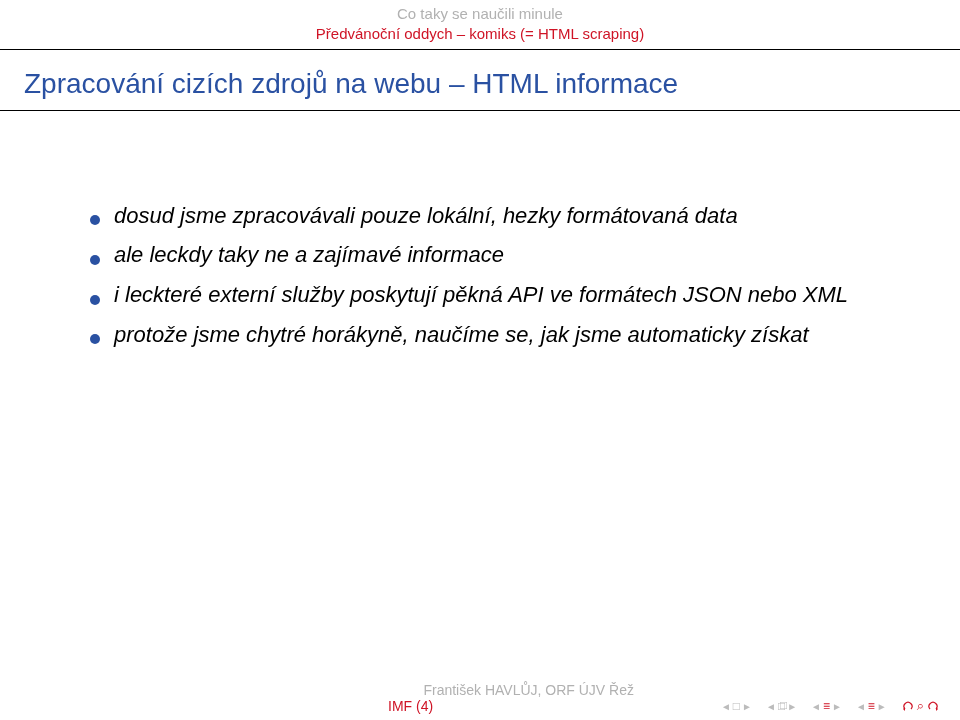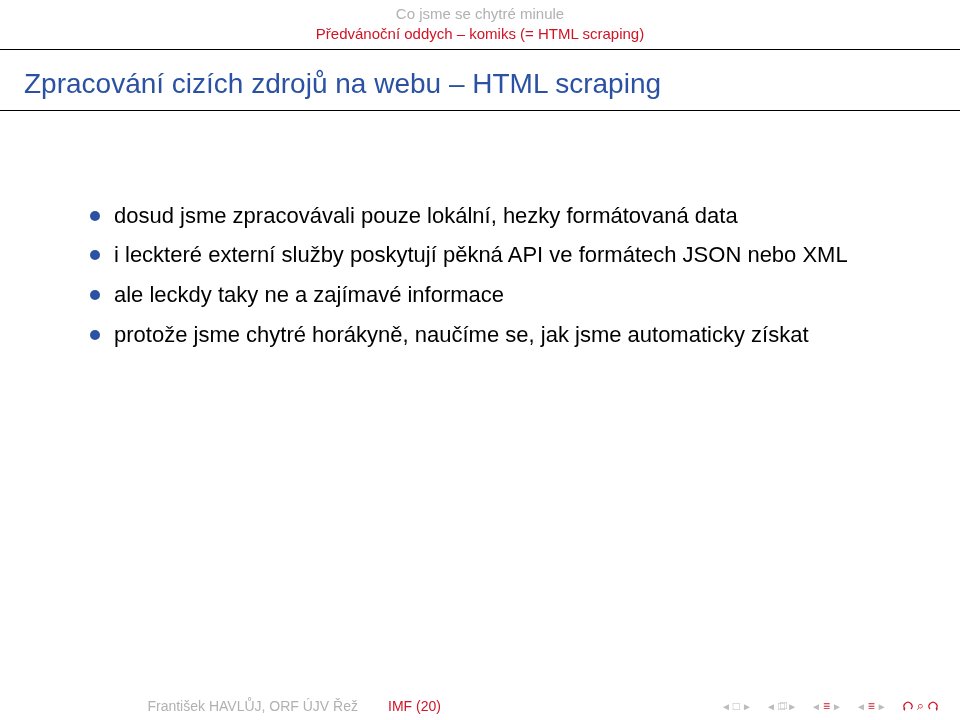--- a/index.html
+++ b/index.html
@@ -53,22 +53,23 @@
       width: 100%;
     }
     .body {
       padding: 90px 60px 0 90px;
       font-size: 22px;
       line-height: 1.35;
       color: #000;
     }
     .item {
       display: flex;
-      align-items: flex-start;
+      align-items: center;
       margin-bottom: 10px;
+      font-style: italic;
     }
     .bullet-dot {
       flex: 0 0 auto;
       width: 10px;
       height: 10px;
       border-radius: 50%;
       background: #2a51a2;
       margin-top: 10px;
       margin-right: 14px;
     }
@@ -77,20 +78,21 @@
     }
     .footer {
       position: absolute;
       left: 0;
       right: 0;
       bottom: 6px;
       display: flex;
       align-items: center;
       font-size: 14px;
       padding: 0 20px;
+      flex-direction: column;
     }
     .footer .author {
       color: #b1b1b1;
       width: 40%;
       text-align: right;
       padding-right: 30px;
     }
     .footer .shorttitle {
       color: #cf1426;
       width: 20%;
@@ -134,50 +136,50 @@
       height: 12px;
       position: relative;
     }
     .nav .loop svg { display:block; }
   </style>
 </head>
 <body>
 
 <div class="slide">
   <div class="header">
-    <div><span class="crumb dim">Co jsme se chytré minule</span></div>
+    <div><span class="crumb dim">Co taky se naučili minule</span></div>
     <div><span class="crumb active">Předvánoční oddych – komiks (= HTML scraping)</span></div>
   </div>
   <div class="header-underline"></div>
 
-  <div class="frametitle">Zpracování cizích zdrojů na webu – HTML scraping</div>
+  <div class="frametitle">Zpracování cizích zdrojů na webu – HTML informace</div>
   <div class="title-underline"></div>
 
   <div class="body">
     <div class="item">
       <span class="bullet-dot"></span>
       <span class="item-text">dosud jsme zpracovávali pouze lokální, hezky formátovaná data</span>
     </div>
     <div class="item">
       <span class="bullet-dot"></span>
+      <span class="item-text">ale leckdy taky ne a zajímavé informace</span>
+    </div>
+    <div class="item">
+      <span class="bullet-dot"></span>
       <span class="item-text">i leckteré externí služby poskytují pěkná API ve formátech JSON nebo XML</span>
-    </div>
-    <div class="item">
-      <span class="bullet-dot"></span>
-      <span class="item-text">ale leckdy taky ne a zajímavé informace</span>
     </div>
     <div class="item">
       <span class="bullet-dot"></span>
       <span class="item-text">protože jsme chytré horákyně, naučíme se, jak jsme automaticky získat</span>
     </div>
   </div>
 
   <div class="footer">
     <div class="author">František HAVLŮJ, ORF ÚJV Řež</div>
-    <div class="shorttitle">IMF (20)</div>
+    <div class="shorttitle">IMF (4)</div>
   </div>
 
   <div class="nav">
     <span class="nav-group">
       <span class="nav-chev">◄</span>
       <span class="nav-sym">□</span>
       <span class="nav-chev">►</span>
     </span>
     <span class="nav-group">
       <span class="nav-chev">◄</span>

